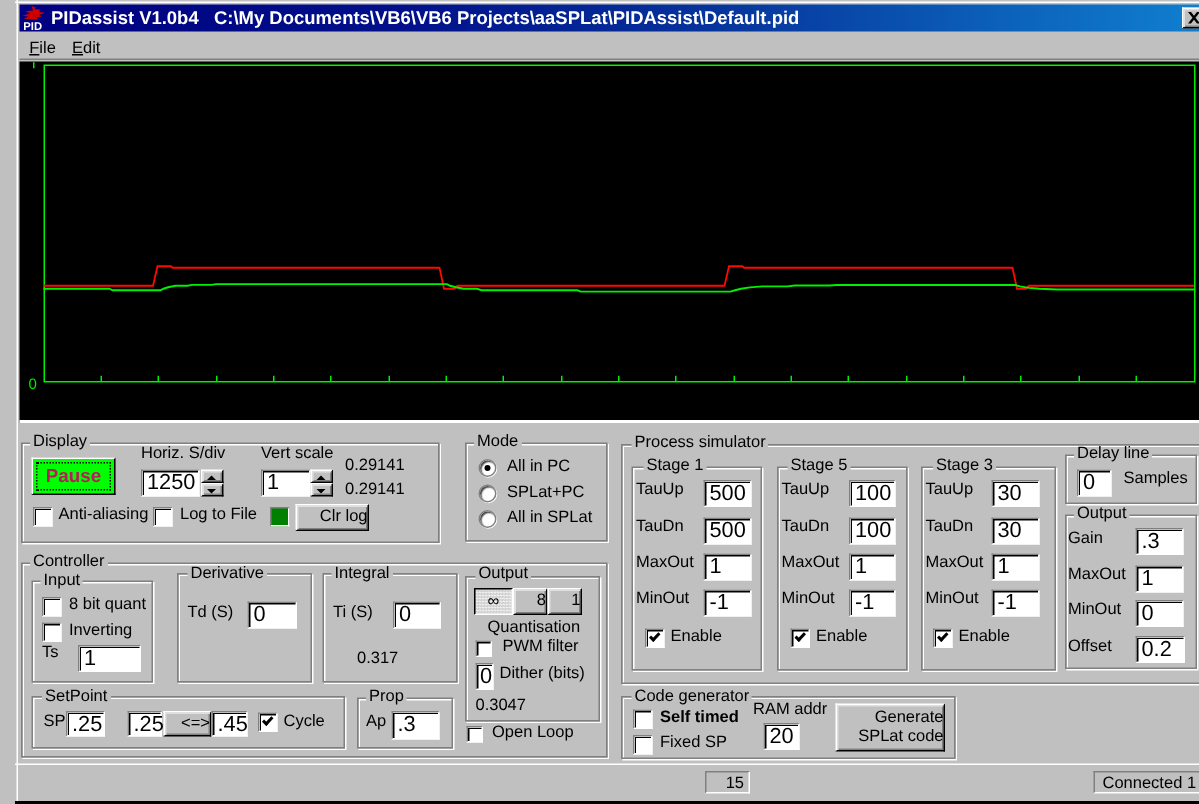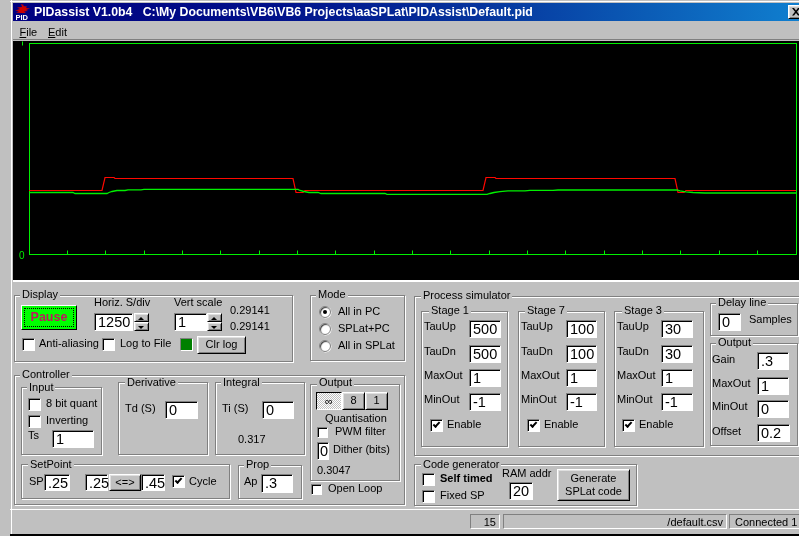--- a/index.html
+++ b/index.html
@@ -2,21 +2,21 @@
 <html><head><meta charset="utf-8">
 <style>
 html,body{margin:0;padding:0;}
 body{width:799px;height:536px;overflow:hidden;background:#c0c0c0;
  font-family:"Liberation Sans",sans-serif;font-size:11px;color:#000;}
 *{box-sizing:border-box;}
 .a{position:absolute;}
 .tb{position:absolute;background:#fff;border:1px solid;border-color:#808080 #fff #fff #808080;
  box-shadow:inset 1px 1px 0 #000;padding:0 0 0 3px;font-size:14.5px;line-height:17px;}
 .btn{position:absolute;background:#c0c0c0;border:1px solid;border-color:#fff #000 #000 #fff;
- box-shadow:inset 1px 1px 0 #dfdfdf,inset -1px -1px 0 #808080;text-align:center;}
+ box-shadow:inset 1px 1px 0 #dfdfdf,inset -1px -1px 0 #808080;text-align:right;}
 .grp{position:absolute;border:1px solid #808080;box-shadow:1px 1px 0 #fff,inset 1px 1px 0 #fff;}
 .glb{position:absolute;background:#c0c0c0;padding:0 2px;line-height:9px;font-size:11px;white-space:nowrap;}
 .cb{position:absolute;width:13px;height:13px;background:#fff;border:1px solid;
  border-color:#808080 #fff #fff #808080;box-shadow:inset 1px 1px 0 #000;}
 .ck{position:absolute;left:1.5px;top:2px;width:7px;height:4px;border-left:2px solid #000;
  border-bottom:2px solid #000;transform:rotate(-47deg);}
 .rad{position:absolute;width:12px;height:12px;border-radius:50%;background:#fff;
  border:1px solid #808080;box-shadow:inset 1px 1px 1px #404040, 0.5px 0.5px 0 #fff;}
 .dot{position:absolute;left:3px;top:3px;width:4px;height:4px;border-radius:50%;background:#000;}
 .lb{position:absolute;font-size:11px;line-height:8px;white-space:nowrap;}
@@ -193,21 +193,21 @@
  <div class="lb" style="left:414px;top:371px;">MaxOut</div>
  <div class="tb" style="left:459px;top:369px;width:32px;height:18px;">1</div>
  <div class="lb" style="left:414px;top:395px;">MinOut</div>
  <div class="tb" style="left:459px;top:393px;width:32px;height:18px;">-1</div>
  <div class="cb" style="left:420px;top:419px;">
       <div class="ck"></div>
     </div>
  <div class="lb" style="left:437px;top:420px;">Enable</div>
 
  <div class="grp" style="left:508px;top:311px;width:87px;height:136px;"></div>
- <div class="glb" style="left:515px;top:306px;">Stage 7</div>
+ <div class="glb" style="left:515px;top:306px;">Stage 5</div>
  <div class="lb" style="left:511px;top:322px;">TauUp</div>
  <div class="tb" style="left:556px;top:320px;width:31px;height:18px;">100</div>
  <div class="lb" style="left:511px;top:347px;">TauDn</div>
  <div class="tb" style="left:556px;top:345px;width:31px;height:18px;">100</div>
  <div class="lb" style="left:511px;top:371px;">MaxOut</div>
  <div class="tb" style="left:556px;top:369px;width:31px;height:18px;">1</div>
  <div class="lb" style="left:511px;top:395px;">MinOut</div>
  <div class="tb" style="left:556px;top:393px;width:31px;height:18px;">-1</div>
  <div class="cb" style="left:517px;top:419px;">
       <div class="ck"></div>
@@ -251,15 +251,14 @@
  <div class="lb" style="left:430px;top:474px;font-weight:bold;">Self timed</div>
  <div class="cb" style="left:412px;top:490px;"></div>
  <div class="lb" style="left:430px;top:491px;">Fixed SP</div>
  <div class="lb" style="left:492px;top:469px;">RAM addr</div>
  <div class="tb" style="left:499px;top:482px;width:24px;height:18px;">20</div>
  <div class="btn" style="left:547px;top:469px;width:73px;height:32px;font-size:11px;line-height:13px;padding-top:2px;">Generate<br>SPLat code</div>
 
 
  <div class="a" style="left:0;top:509px;width:799px;height:1px;background:#fff;"></div>
  <div class="sp" style="left:460px;top:514px;width:30px;text-align:right;padding-right:3px;padding-left:0;">15</div>
- <div class="sp" style="left:493px;top:514px;width:224px;text-align:right;padding-right:3px;padding-left:0;">/default.csv</div>
  <div class="sp" style="left:719px;top:514px;width:74px;padding-left:5px;">Connected 1</div>
 </div>
 
 </body></html>

